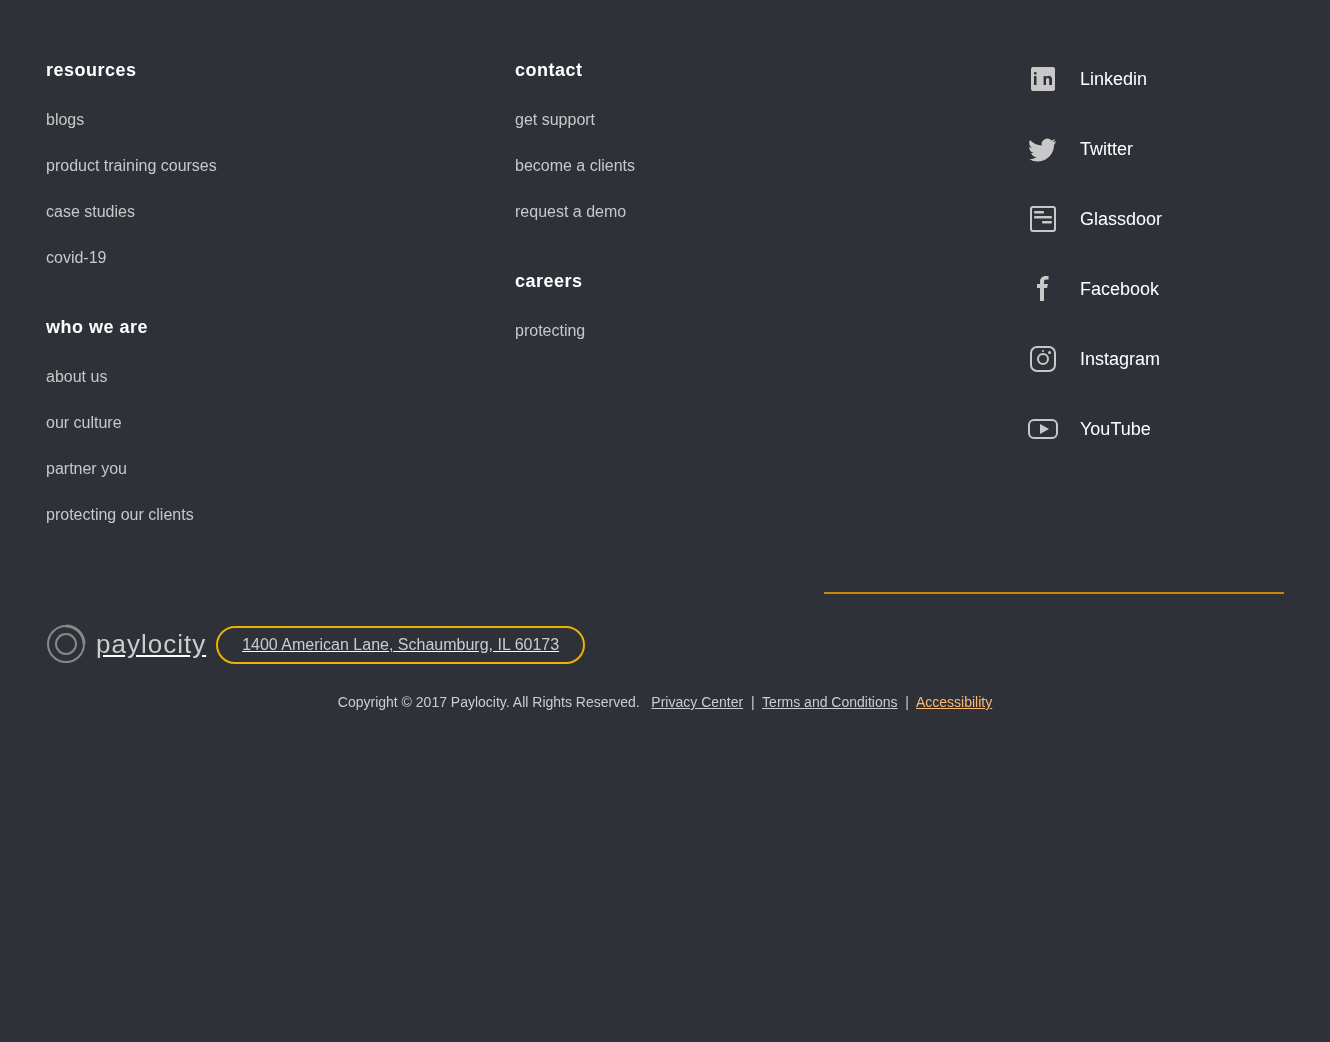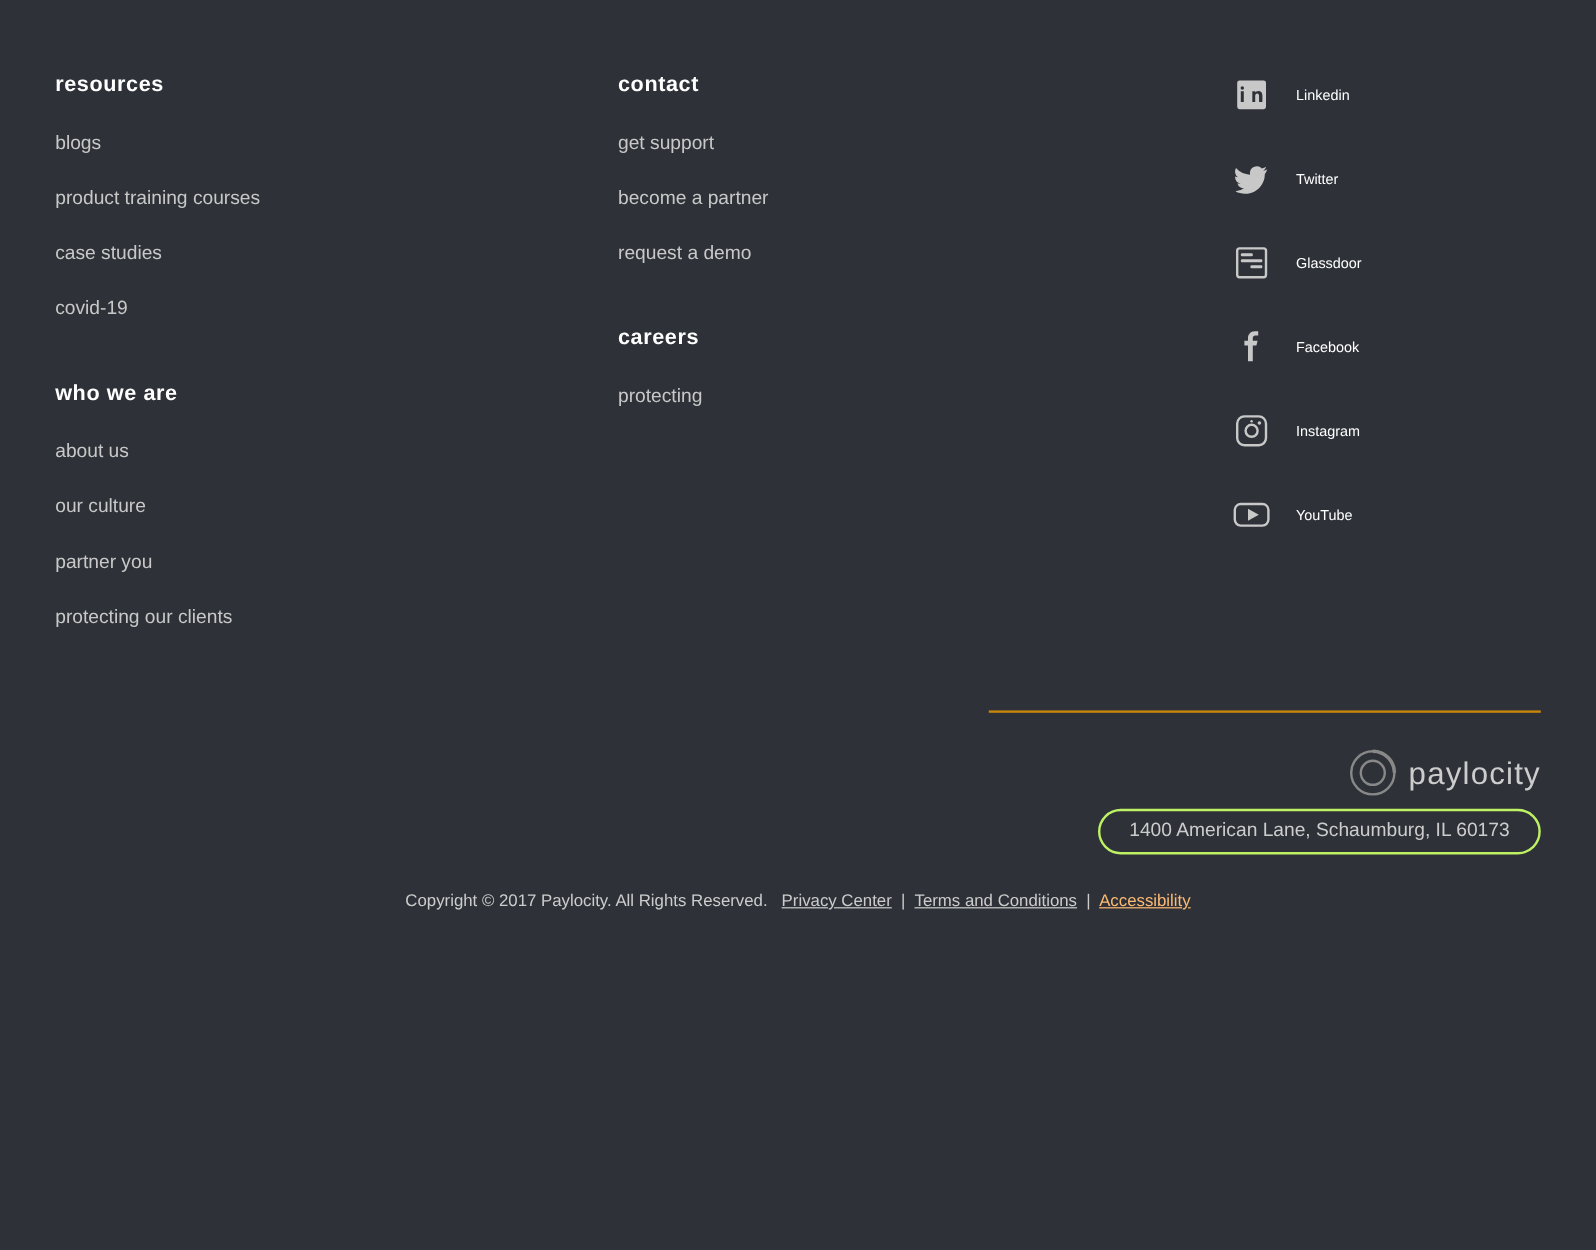--- a/index.html
+++ b/index.html
@@ -61,40 +61,41 @@
     .social-icon {
       width: 38px;
       height: 38px;
       display: flex;
       align-items: center;
       justify-content: center;
       flex-shrink: 0;
     }
 
     .social-label {
-      font-size: 12px;
+      font-size: 18px;
       color: #ffffff;
     }
 
     .footer-bottom {
       padding: 0 46px 30px 46px;
     }
 
     .divider-line {
       border: none;
       border-top: 2px solid #c8860a;
       margin-left: calc(100% - 460px);
       margin-bottom: 30px;
     }
 
     .bottom-right {
       display: flex;
-      flex-direction: column;
+      flex-direction: row;
       align-items: flex-end;
       gap: 10px;
+      text-decoration: underline;
     }
 
     .paylocity-logo {
       display: flex;
       align-items: center;
       gap: 10px;
     }
 
     .logo-icon {
       width: 40px;
@@ -102,21 +103,21 @@
     }
 
     .logo-text {
       font-size: 26px;
       font-weight: 400;
       color: #cccccc;
       letter-spacing: 1px;
     }
 
     .address-highlight {
-      border: 2px solid #bef264;
+      border: 2px solid #eab308;
       border-radius: 30px;
       padding: 8px 24px;
       font-size: 16px;
       color: #cccccc;
       display: inline-block;
     }
 
     .copyright-bar {
       text-align: center;
       margin-top: 20px;
@@ -153,21 +154,21 @@
         <a class="footer-link">about us</a>
         <a class="footer-link">our culture</a>
         <a class="footer-link">partner you</a>
         <a class="footer-link">protecting our clients</a>
       </div>
     </div>
 
     <div class="footer-col">
       <div class="col-heading">contact</div>
       <a class="footer-link">get support</a>
-      <a class="footer-link">become a partner</a>
+      <a class="footer-link">become a clients</a>
       <a class="footer-link">request a demo</a>
 
       <div class="section-gap">
         <div class="col-heading">careers</div>
       </div>
 
       <a class="footer-link" style="margin-top: 10px;">protecting</a>
     </div>
 
     <div class="footer-col-social">

